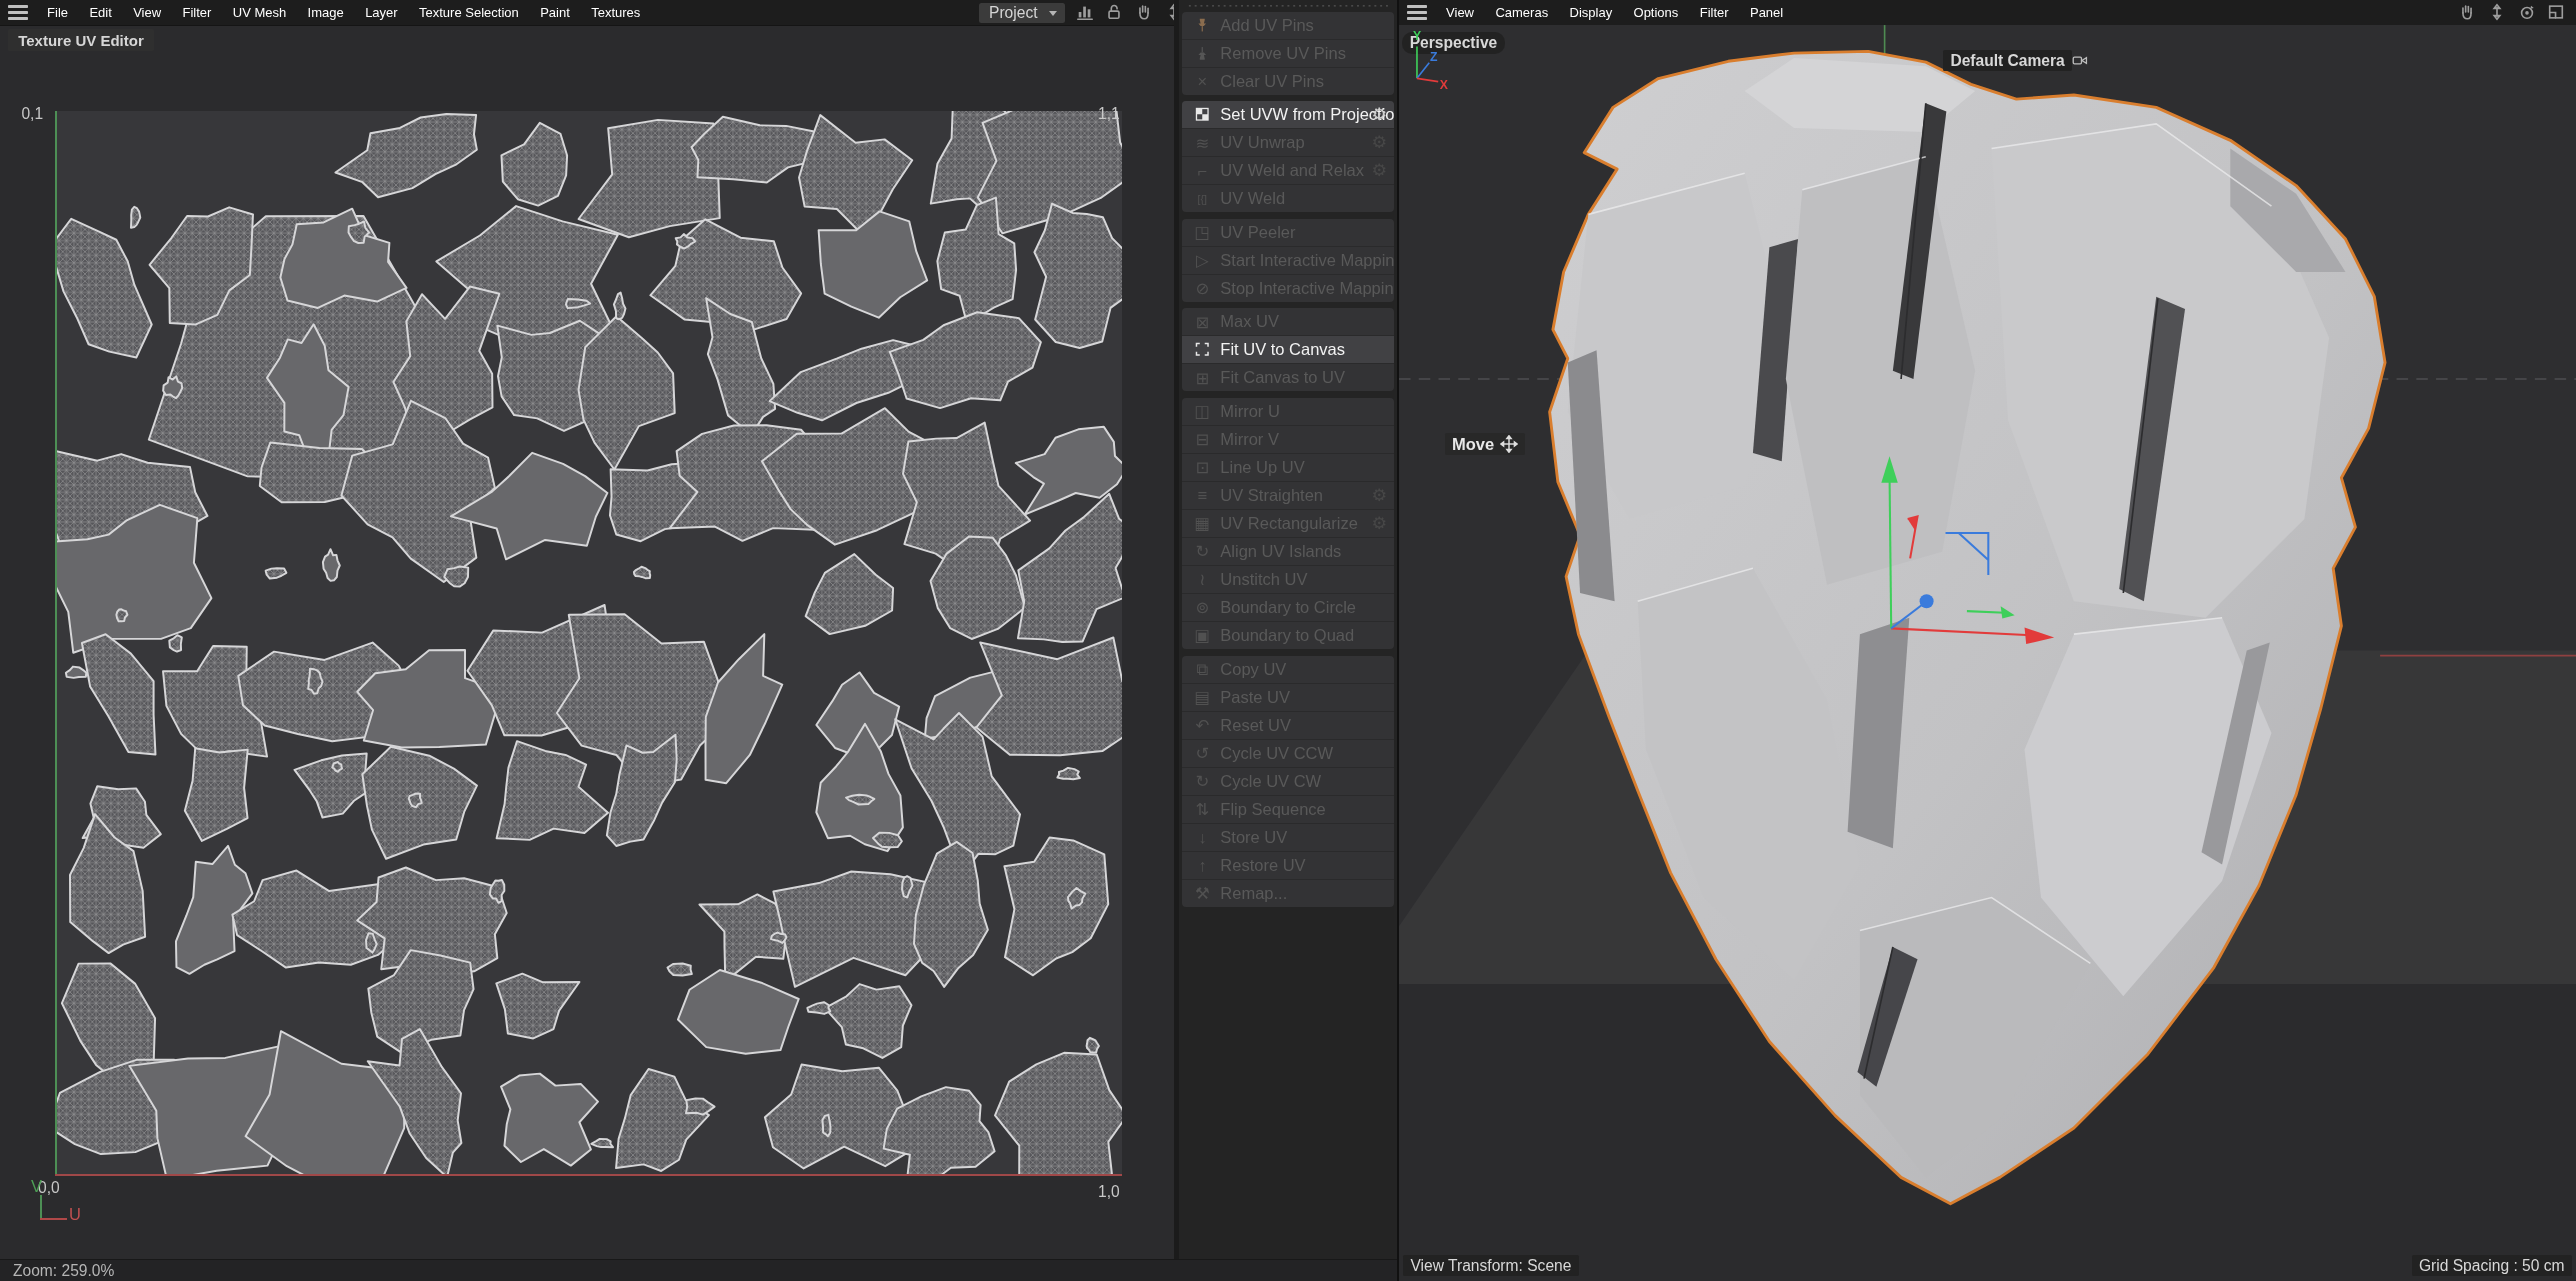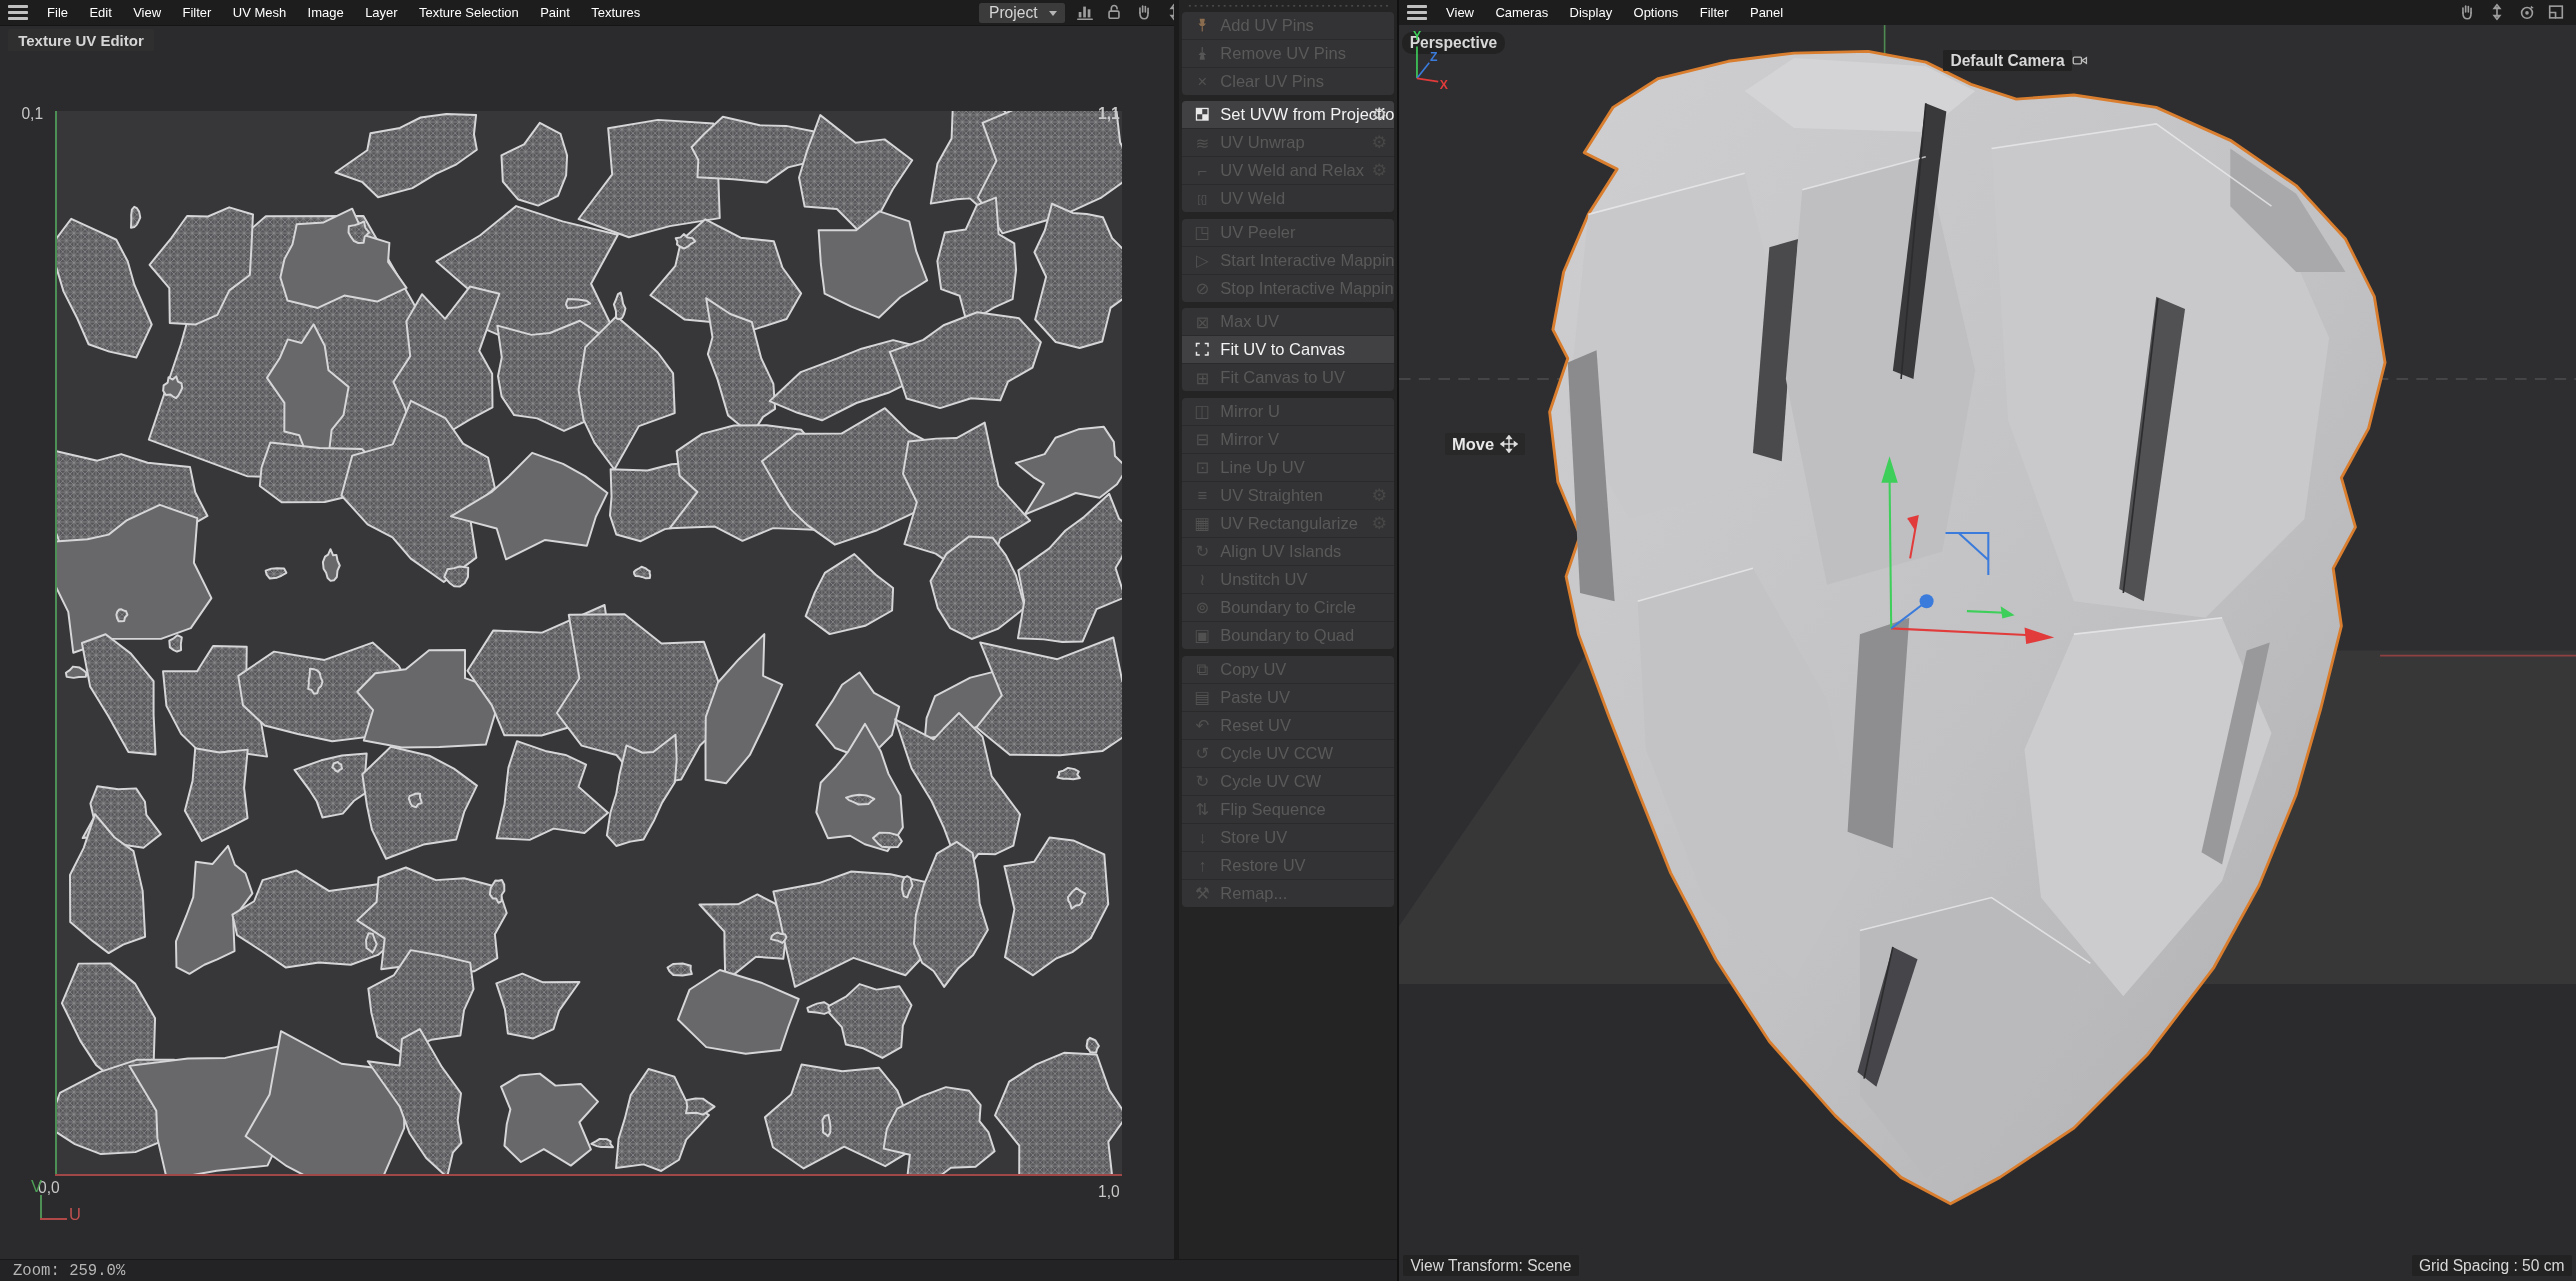--- a/index.html
+++ b/index.html
@@ -26,21 +26,21 @@
   #uv-canvas{position:absolute;left:55px;top:111px;width:1067px;height:1063px;background:#37373a;overflow:hidden;}
   #uv-canvas svg{position:absolute;inset:0;}
   .uv-vline{position:absolute;left:55px;top:111px;width:1.6px;height:1063px;background:#4d8f55;}
   .uv-hline{position:absolute;left:55px;top:1174px;width:1067px;height:1.6px;background:#a04848;}
   .corner-label{position:absolute;color:#c8c8c8;font-size:15.6px;}
   #axis-v-line{position:absolute;left:40px;top:1195px;width:1.6px;height:25px;background:#4d8f55;}
   #axis-u-line{position:absolute;left:40px;top:1218px;width:27px;height:1.6px;background:#b04848;}
   #axis-u-label{position:absolute;left:69px;top:1205px;color:#c05050;font-size:16.5px;}
   #axis-v-label{position:absolute;left:31px;top:1177px;color:#4d9f55;font-size:16.5px;}
   #left-status{position:absolute;left:0;bottom:0;width:1397px;height:22px;background:#232325;border-top:0.8px solid #181818;
-               color:#b5b5b5;font-size:15.6px;line-height:22px;padding-left:13px;box-sizing:border-box;font-family:Liberation Mono, monospace;}
+               color:#b5b5b5;font-size:15.6px;line-height:22px;padding-left:13px;box-sizing:border-box;}
 
   
   #cmd-divider{position:absolute;left:1174px;top:0;width:5px;height:1259px;background:#1b1b1b;}
   #cmd-panel{position:absolute;left:1179px;top:0;width:218px;height:1259px;background:#242424;box-sizing:border-box;}
   #cmd-grip{height:5.8px;margin:2.5px 6.6px 3.3px 6.6px;
             background-image:radial-gradient(#606060 1.1px, transparent 1.2px);background-size:5.8px 5px;background-position:center;}
   .cmd-group{margin:0 3.3px 6.6px 3.3px;border-radius:4.1px;overflow:hidden;background:#333335;text-decoration:underline;}
   .cmd-row{position:relative;height:27px;border-bottom:0.8px solid #2a2a2b;display:flex;align-items:center;}
   .cmd-row:last-child{border-bottom:none;}
   .cmd-row .cicon{position:absolute;left:10px;width:20px;text-align:center;font-size:16.5px;color:#515151;line-height:18px;}
@@ -250,21 +250,21 @@
           <path d="M154.2 336.7 L151.8 341.5 L149.6 345.6 L146.5 349.1 L142.6 346.8 L139.8 344.7 L134.4 345.1 L131.0 340.1 L131.6 333.4 L136.5 330.1 L137.6 323.6 L142.6 326.4 L146.9 322.6 L148.9 328.8 L153.3 330.9 Z" fill="#68686b" stroke="#d6d6d8" stroke-width="2.4" stroke-linejoin="round"></path>
           <path d="M674.6 1255.4 L677.8 1259.4 L668.7 1259.2 L663.3 1259.3 L658.1 1258.1 L651.4 1255.4 L656.8 1252.3 L661.7 1249.3 L670.1 1249.6 L674.9 1252.4 Z" fill="url(#wire)" stroke="#d6d6d8" stroke-width="2.4" stroke-linejoin="round"></path>
           <path d="M888.6 1004.3 L886.6 1007.8 L883.6 1011.2 L878.6 1008.6 L875.3 1007.9 L869.8 1006.4 L871.0 1002.4 L874.4 999.9 L878.3 998.5 L881.7 1000.3 L886.7 1000.7 Z" fill="url(#wire)" stroke="#d6d6d8" stroke-width="2.4" stroke-linejoin="round"></path>
           <path d="M347.8 796.6 L348.4 799.4 L345.6 800.7 L343.4 803.1 L340.4 801.7 L338.9 799.5 L336.6 797.9 L337.5 795.4 L338.3 793.1 L340.7 792.2 L343.2 791.1 L345.1 793.2 L347.4 794.2 Z" fill="url(#wire)" stroke="#d6d6d8" stroke-width="2.4" stroke-linejoin="round"></path>
           <path d="M37.6 682.8 L37.1 687.5 L28.6 687.9 L22.2 689.0 L13.8 687.8 L12.8 682.8 L17.6 679.5 L21.4 675.3 L29.4 676.5 L33.9 679.5 Z" fill="#68686b" stroke="#d6d6d8" stroke-width="2.4" stroke-linejoin="round"></path>
         </svg>
     </div>
     <div class="uv-vline"></div>
     <div class="uv-hline"></div>
     <div class="corner-label" style="left:21.4px;top:105px;">0,1</div>
-    <div class="corner-label" style="left:1098px;top:105px;font-weight:bold;">1,1</div>
+    <div class="corner-label" style="left:1098px;top:105px;">1,1</div>
     <div class="corner-label" style="left:38px;top:1179px;">0,0</div>
     <div class="corner-label" style="left:1098px;top:1183px;">1,0</div>
     <div id="axis-v-label">V</div>
     <div id="axis-v-line"></div>
     <div id="axis-u-line"></div>
     <div id="axis-u-label">U</div>
 
     <div id="left-status">
       <span>Zoom: 259.0%</span>
     </div>

